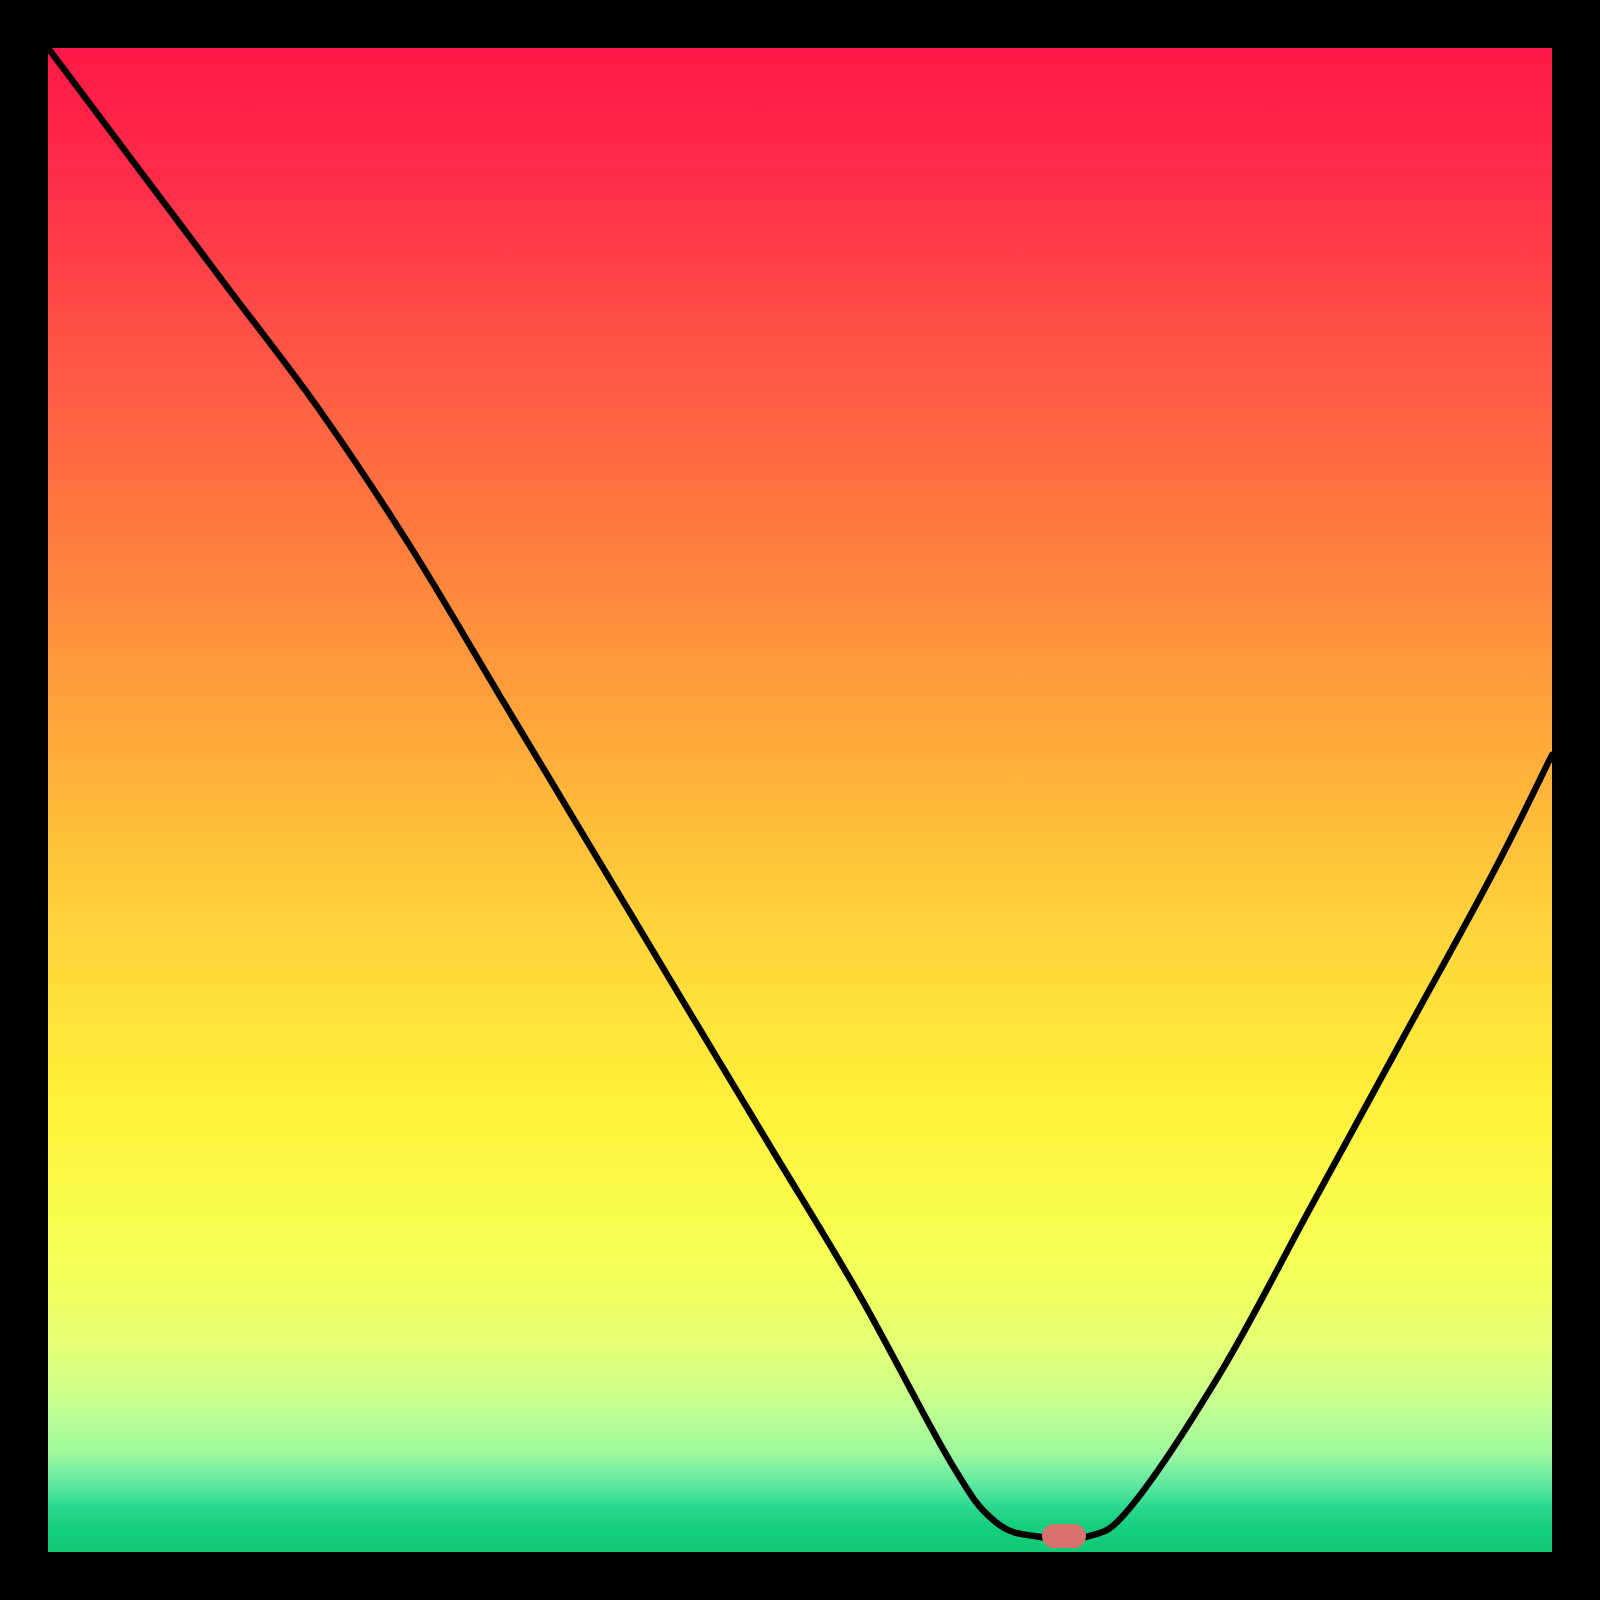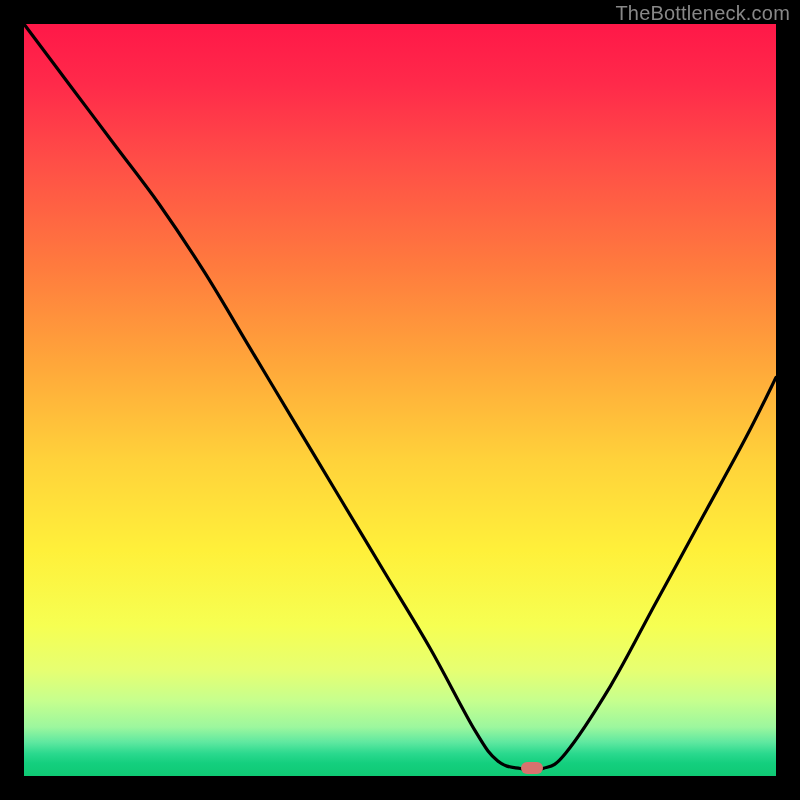--- a/index.html
+++ b/index.html
@@ -68,21 +68,20 @@
     background: #d9726e;
     z-index: 6;
     transform: translate(-50%, -50%);
   }
 </style>
 </head>
 <body>
 
 <div class="frame">
 
-  <div class="watermark">TheBottleneck.com</div>
 
   <div class="plot-area">
 
     <svg class="curve" viewBox="0 0 752 752" preserveAspectRatio="none">
       <path id="curve-path" fill="none" stroke="#000000" stroke-width="3.2" stroke-linecap="round" stroke-linejoin="round" d="M 0.0 0.0 C 8.1 10.8, 28.9 38.5, 45.1 60.2 C 61.4 81.8, 74.0 98.7, 90.2 120.3 C 106.5 142.0, 119.1 157.5, 135.4 180.5 C 151.6 203.5, 164.2 222.4, 180.5 248.2 C 196.7 273.9, 209.4 296.3, 225.6 323.4 C 241.8 350.4, 254.5 371.5, 270.7 398.6 C 287.0 425.6, 299.6 446.7, 315.8 473.8 C 332.1 500.8, 344.7 521.9, 361.0 549.0 C 377.2 576.0, 389.8 595.7, 406.1 624.2 C 422.3 652.6, 439.0 686.6, 451.2 706.9 C 463.4 727.2, 465.6 730.2, 473.8 737.0 C 481.9 743.7, 488.2 743.1, 496.3 744.5 C 504.4 745.8, 510.8 747.2, 518.9 744.5 C 527.0 741.8, 529.3 744.3, 541.4 729.4 C 553.6 714.6, 570.3 688.8, 586.6 661.8 C 602.8 634.7, 615.4 608.8, 631.7 579.0 C 647.9 549.3, 660.6 526.1, 676.8 496.3 C 693.0 466.5, 708.4 439.3, 721.9 413.6 C 735.5 387.9, 746.6 364.3, 752.0 353.4"></path>
     </svg>
 
     <div class="marker" id="marker" style="left: 507.6px; top: 744.48px; background: rgb(217, 114, 110);"></div>
   </div>
 

